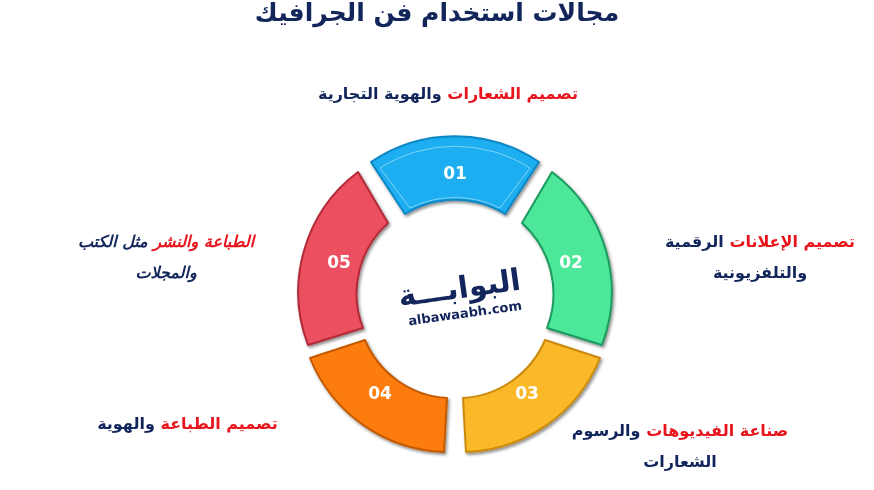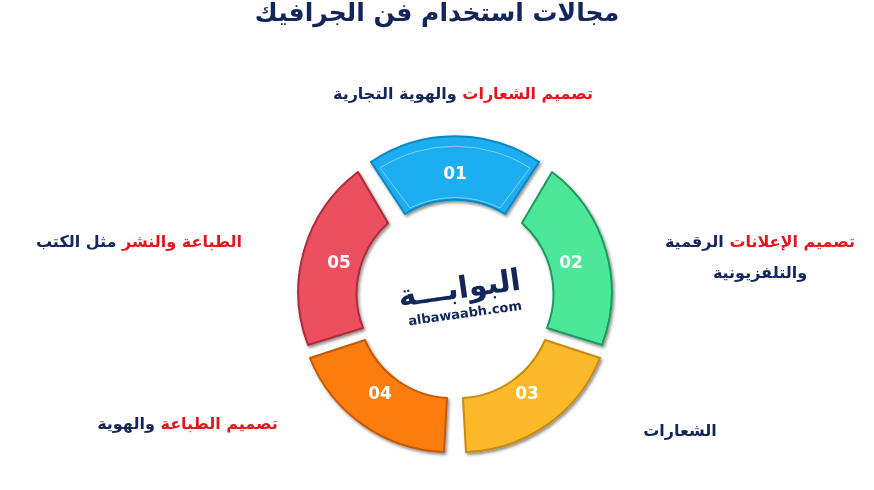--- a/index.html
+++ b/index.html
@@ -61,42 +61,47 @@
   <text class="num" x="527" y="399" text-anchor="middle">03</text>
   <text class="num" x="380" y="399" text-anchor="middle">04</text>
   <text class="num" x="339" y="268" text-anchor="middle">05</text>
 
   <g transform="rotate(-8 460 292)">
     <text class="logo-ar" x="460" y="298" text-anchor="middle" direction="rtl">البوابـــة</text>
     <text class="logo-en" x="462" y="318" text-anchor="middle">albawaabh.com</text>
   </g>
 </svg>
 
-<div class="label" style="left:293px; top:78px; width:340px;">
+<div class="label" style="left:278px; top:78px; width:340px;">
   <span class="red">تصميم الشعارات</span>
   <span>والهوية التجارية</span>
 </div>
 
 <div class="label" style="left:635px; top:226px; width:250px;">
   <div>
     <span class="red">تصميم الإعلانات</span>
     <span>الرقمية</span>
   </div>
   <div>والتلفزيونية</div>
 </div>
 
 <div class="label" style="left:545px; top:415px; width:270px;">
+  <div>
+    <span class="red">صناعة الفيديوهات</span>
+    <span>والرسوم</span>
+  </div>
   <div>الشعارات</div>
 </div>
 
 <div class="label" style="left:55px; top:408px; width:265px;">
   <div>
     <span class="red">تصميم الطباعة</span>
     <span>والهوية</span>
   </div>
 </div>
 
-<div class="label" style="left:9px; top:226px; width:260px;">
+<div class="label" style="left:36px; top:226px; width:260px;font-style:italic;">
   <div>
     <span class="red">الطباعة والنشر</span>
     <span>مثل الكتب</span>
   </div>
+  <div>والمجلات</div>
 </div>
 
 </body></html>

